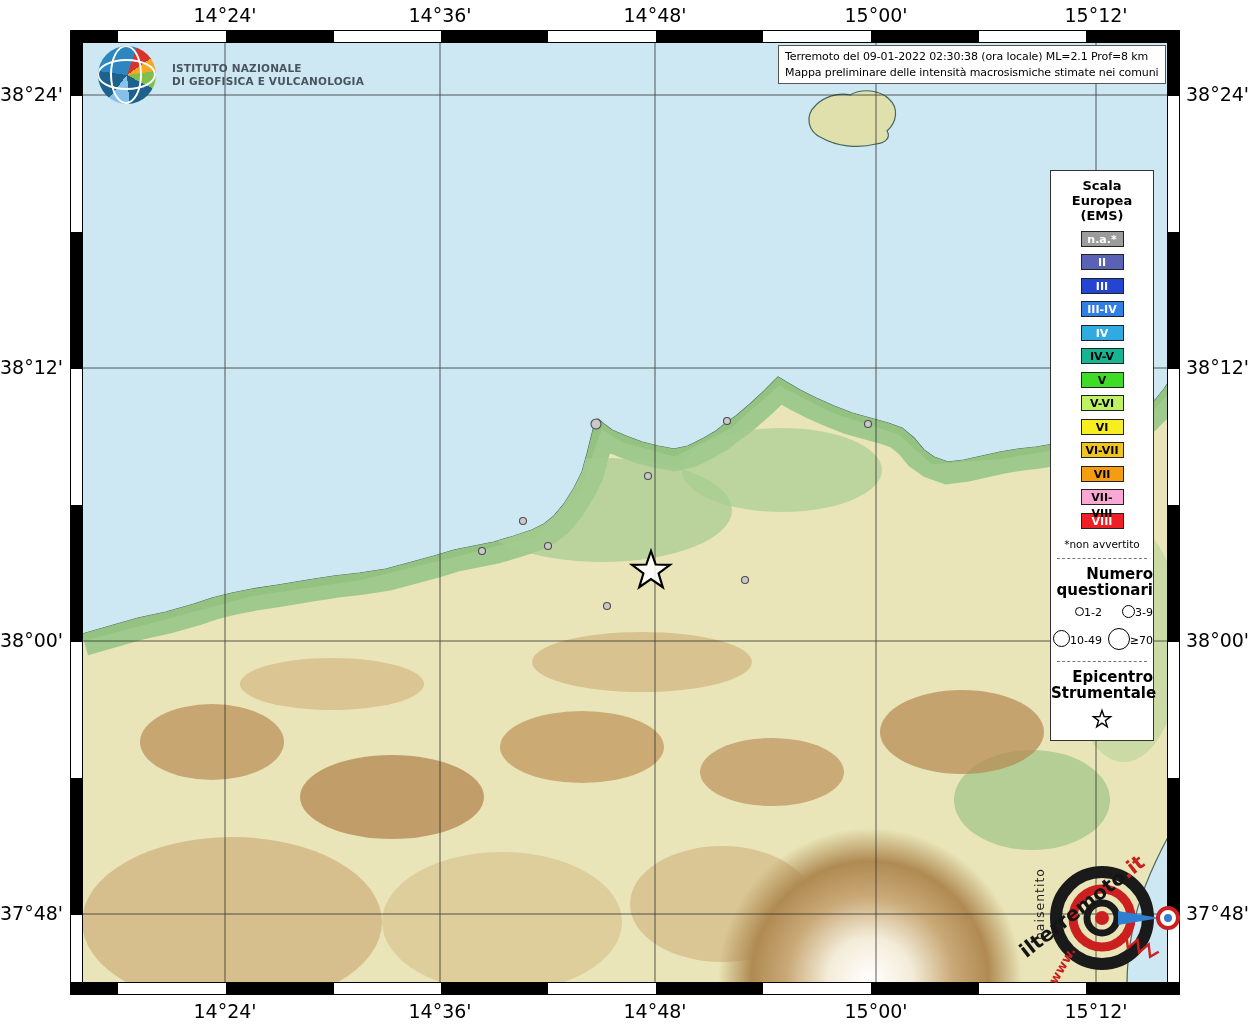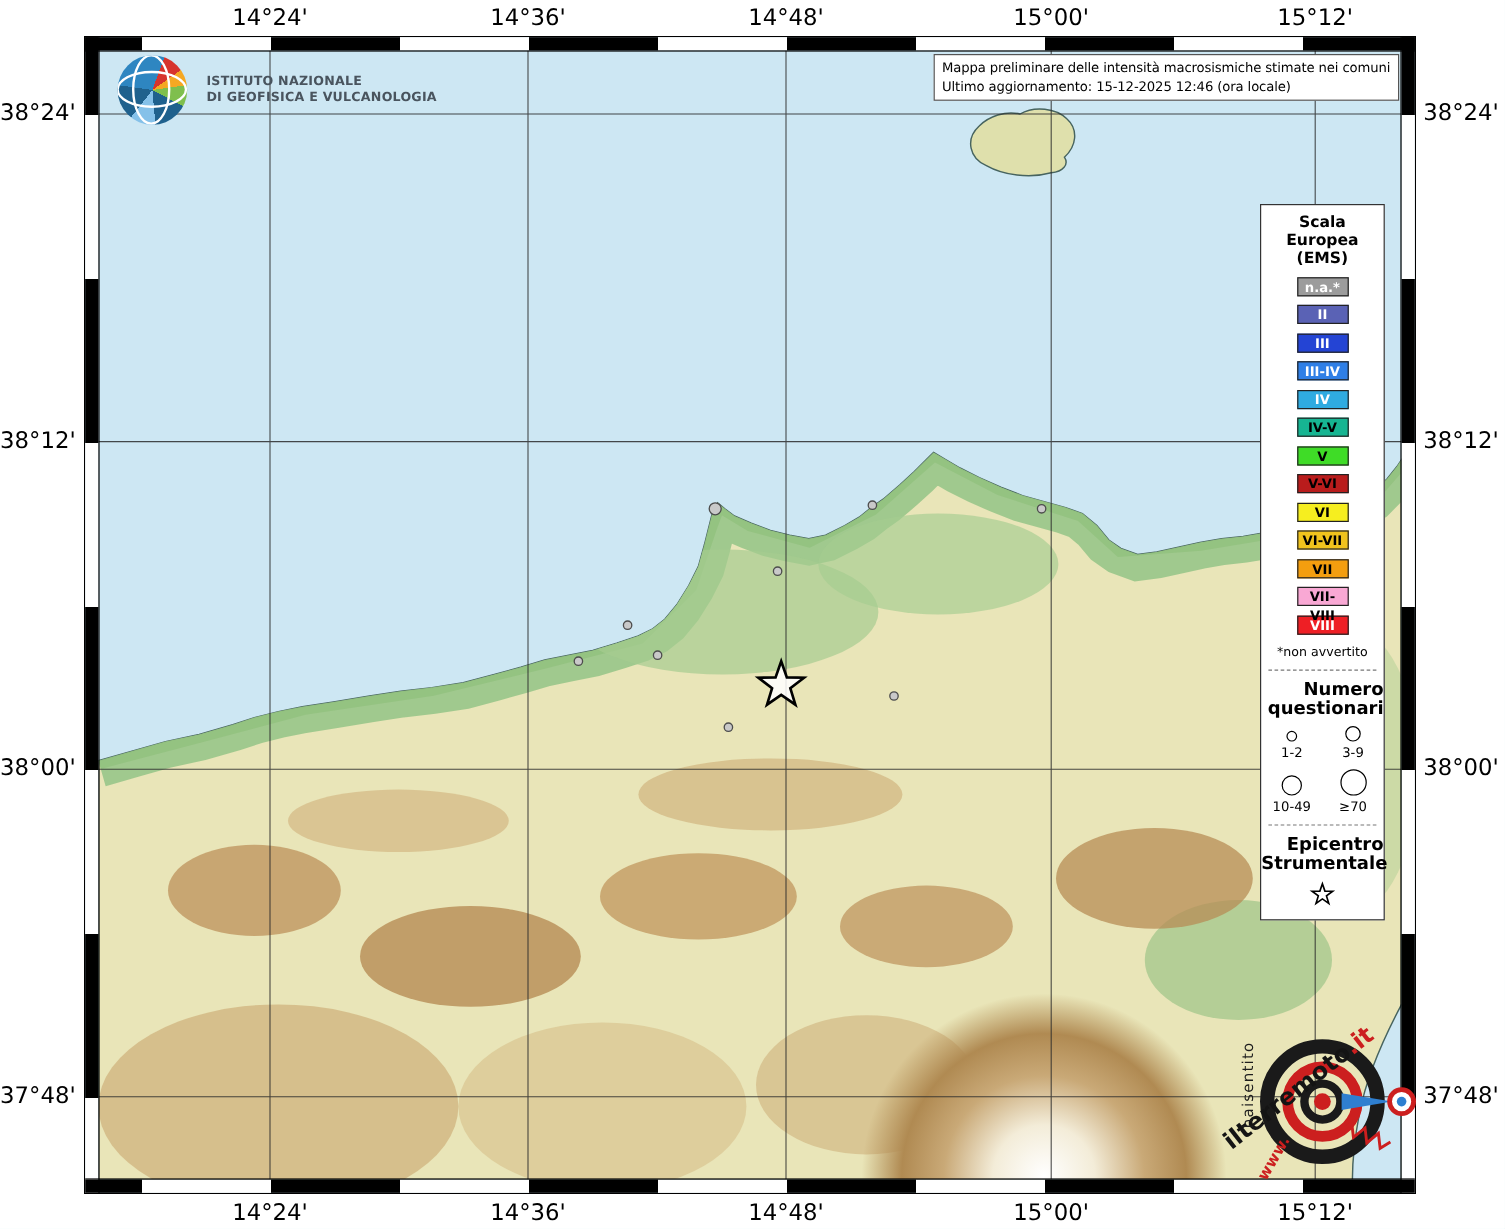--- a/index.html
+++ b/index.html
@@ -47,21 +47,21 @@
   
   .legend{position:absolute;left:1050px;top:170px;width:104px;z-index:6;background:#fff;
           border:1px solid #333;box-sizing:border-box;text-align:center;padding:7px 0 9px;}
   .legend-title{font-size:13px;font-weight:bold;line-height:15px;padding:0 16px;}
   .swatch{width:43px;height:16px;line-height:16px;margin:7.5px auto 0;border:1px solid #222;
           font-size:11px;font-weight:bold;box-sizing:border-box;}
   .legend-footnote{font-size:10.5px;margin-top:9px;}
   .legend-divider{border-top:1px dashed #777;margin:8px 6px 7px;}
   .legend-subtitle{font-size:15px;font-weight:bold;line-height:16px;text-align:right;}
   .q-grid{display:grid;grid-template-columns:1fr 1fr;row-gap:7px;margin-top:7px;font-size:11px;}
-  .q-cell{display:flex;flex-direction:column;align-items:center;justify-content:flex-end;}
+  .q-cell{display:flex;flex-direction:row;align-items:center;justify-content:flex-end;}
   .q-circle{display:block;background:#fff;border:1.3px solid #000;border-radius:50%;margin-bottom:3px;}
   .q-s1{width:7px;height:7px;}
   .q-s2{width:11px;height:11px;}
   .q-s3{width:15px;height:15px;}
   .q-s4{width:20px;height:20px;}
   .legend-star{display:block;margin:6px auto 0;}
 
   
   .scalebar{position:absolute;left:180px;top:884px;width:136px;z-index:5;}
   .sb-unit{font-size:25px;text-align:center;line-height:28px;}
@@ -192,35 +192,35 @@
 
   <div class="ingv-logo">
     <div class="globe"></div>
     <div class="logo-text">
       <div>ISTITUTO NAZIONALE</div>
       <div>DI GEOFISICA E VULCANOLOGIA</div>
     </div>
   </div>
 
   <div class="info-box">
+    <div class="ib-line">Terremoto del 09-01-2022 02:30:38 (ora locale) ML=2.1 Prof=8 km</div>
     <div class="ib-line">Mappa preliminare delle intensità macrosismiche stimate nei comuni</div>
-    <div class="ib-line">Ultimo aggiornamento: 15-12-2025 12:46 (ora locale)</div>
   </div>
 
   <div class="legend">
     <div class="legend-title">Scala Europea (EMS)</div>
 
     <div class="swatch" style="background-color: rgb(156, 156, 156); color: rgb(255, 255, 255);">n.a.*</div>
     <div class="swatch" style="background-color: rgb(90, 98, 181); color: rgb(255, 255, 255);">II</div>
     <div class="swatch" style="background-color: rgb(36, 68, 212); color: rgb(255, 255, 255);">III</div>
     <div class="swatch" style="background-color: rgb(47, 127, 230); color: rgb(255, 255, 255);">III-IV</div>
     <div class="swatch" style="background-color: rgb(47, 171, 225); color: rgb(255, 255, 255);">IV</div>
     <div class="swatch" style="background-color: rgb(22, 181, 146); color: rgb(0, 0, 0);">IV-V</div>
     <div class="swatch" style="background-color: rgb(63, 220, 39); color: rgb(0, 0, 0);">V</div>
-    <div class="swatch" style="background-color: #b91c1c; color: rgb(0, 0, 0);">V-VI</div>
+    <div class="swatch" style="background-color: #bef264; color: rgb(0, 0, 0);">V-VI</div>
     <div class="swatch" style="background-color: rgb(246, 238, 31); color: rgb(0, 0, 0);">VI</div>
     <div class="swatch" style="background-color: rgb(240, 195, 29); color: rgb(0, 0, 0);">VI-VII</div>
     <div class="swatch" style="background-color: rgb(244, 158, 15); color: rgb(0, 0, 0);">VII</div>
     <div class="swatch" style="background-color: #f9a8d4; color: rgb(0, 0, 0);">VII-VIII</div>
     <div class="swatch" style="background-color: rgb(238, 31, 37); color: rgb(255, 255, 255);">VIII</div>
 
     <div class="legend-footnote">*non avvertito</div>
     <div class="legend-divider"></div>
 
     <div class="legend-subtitle">Numero questionari</div>

